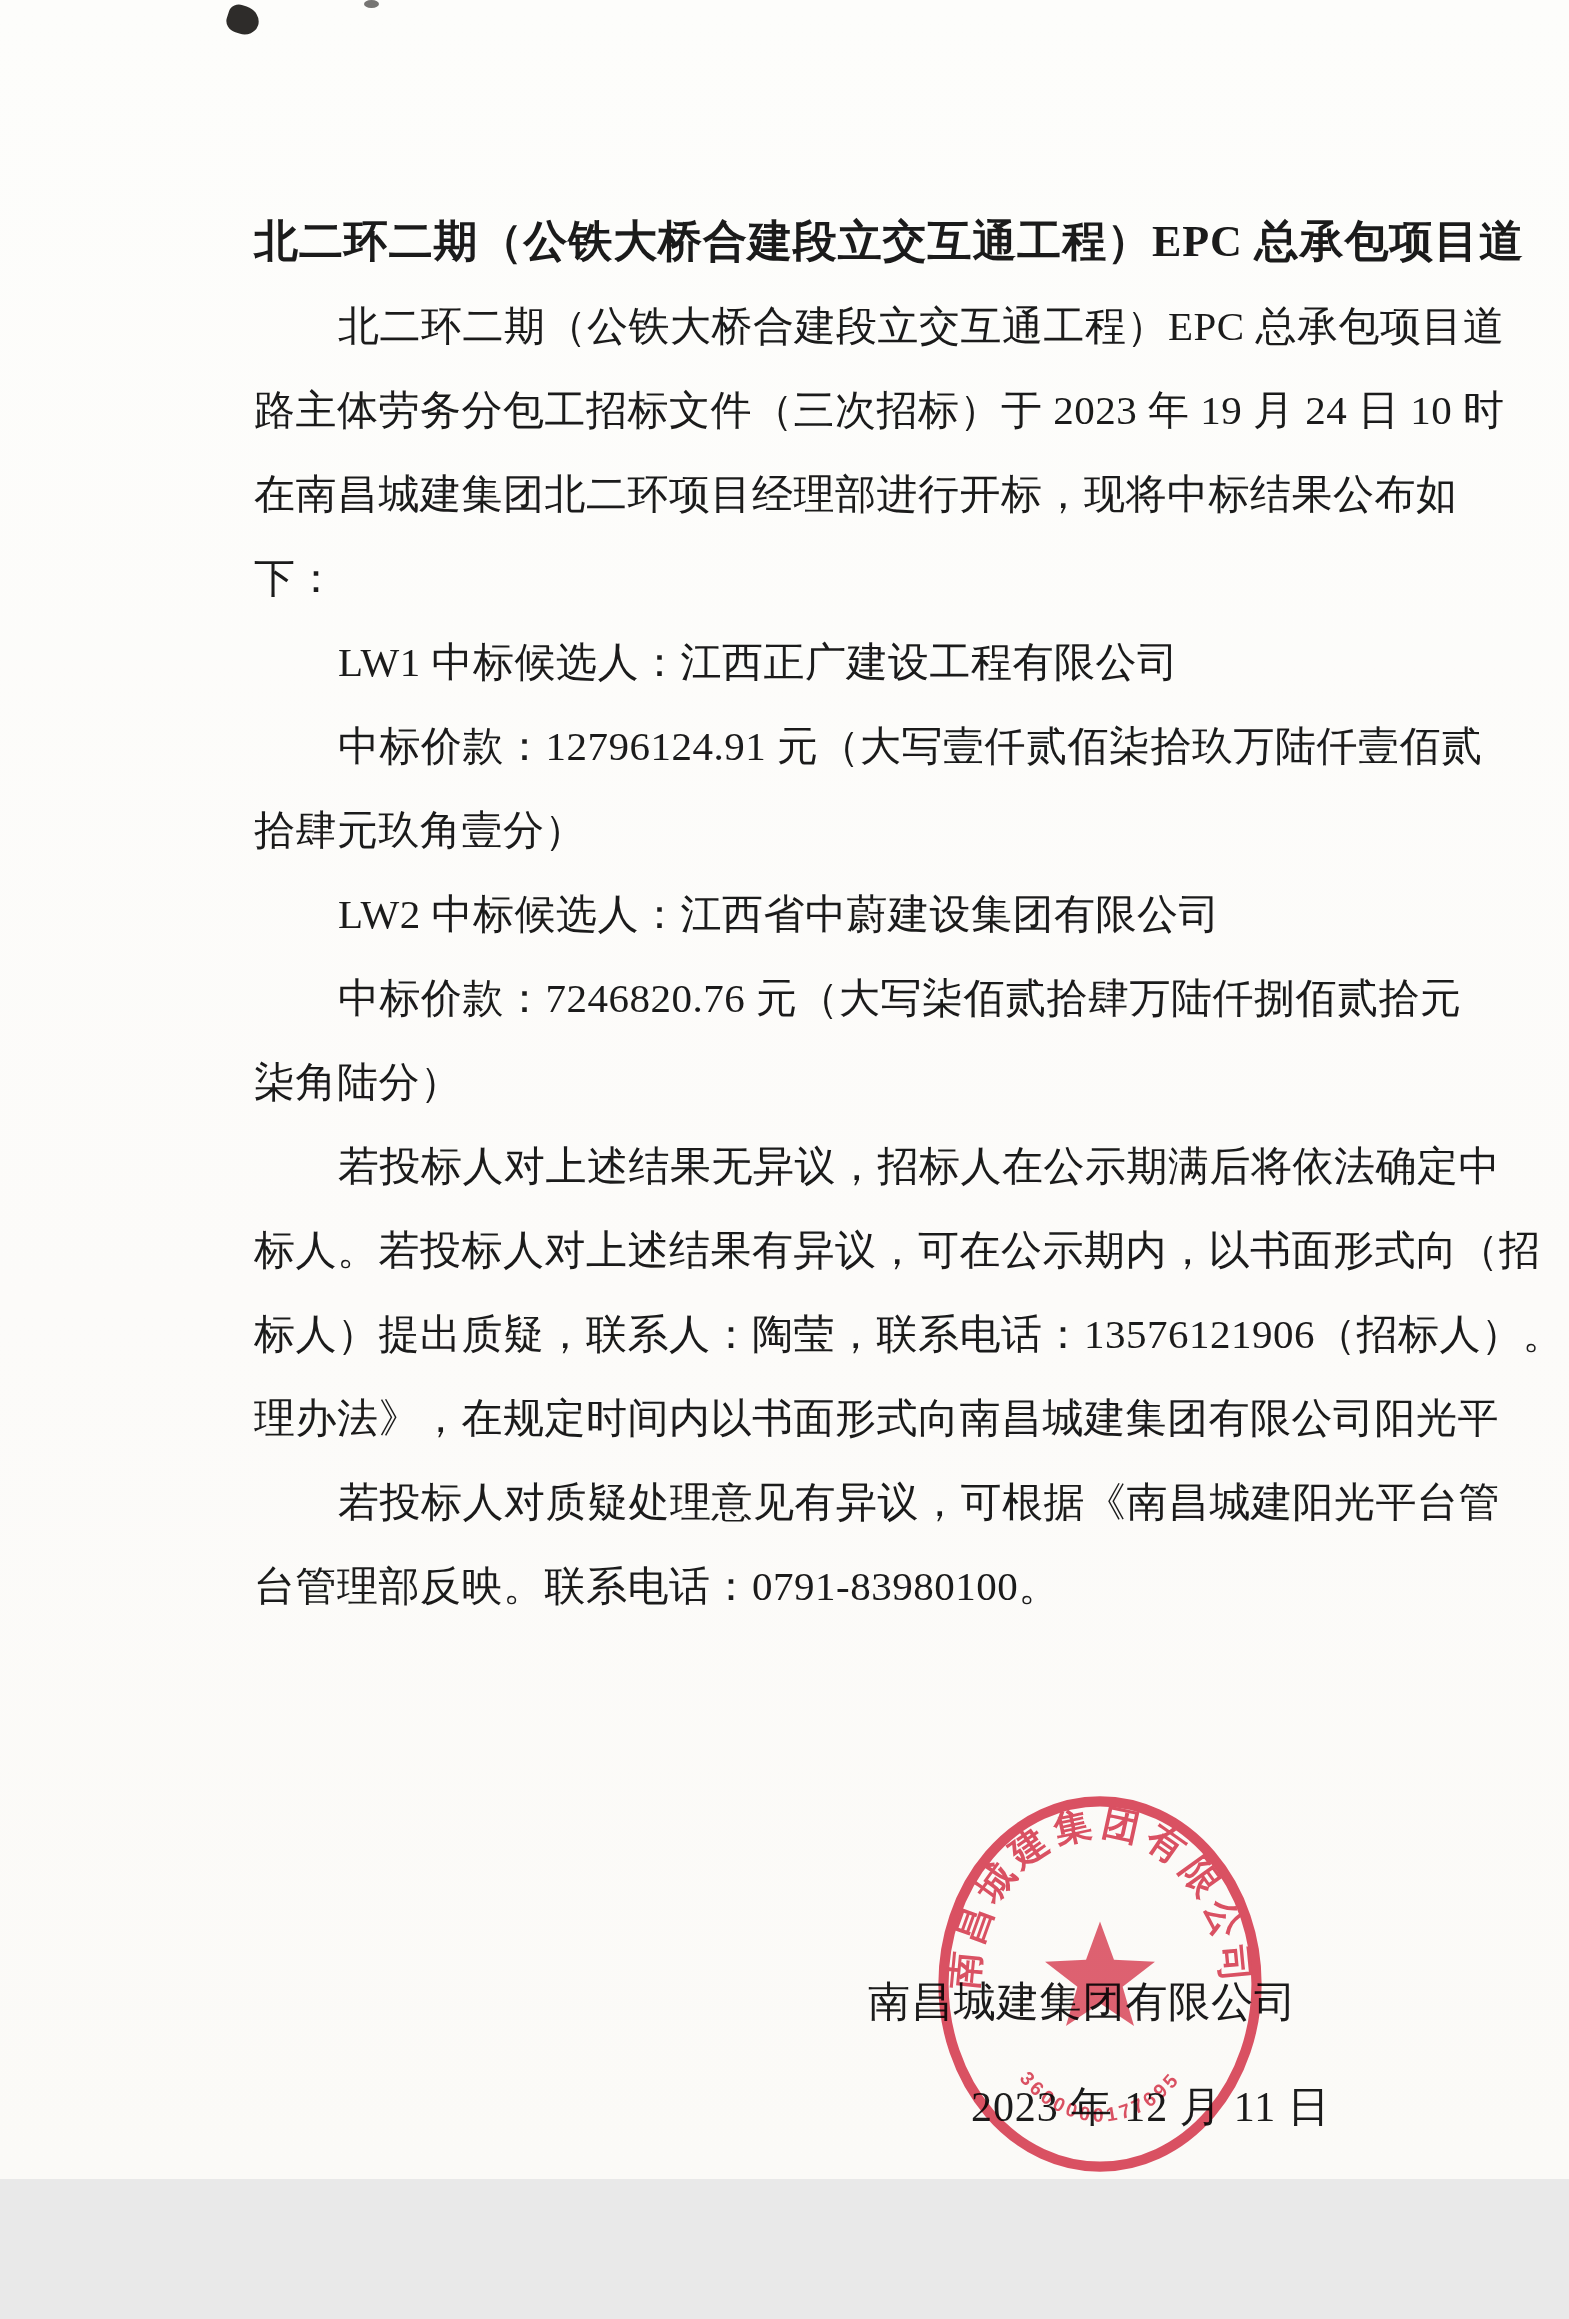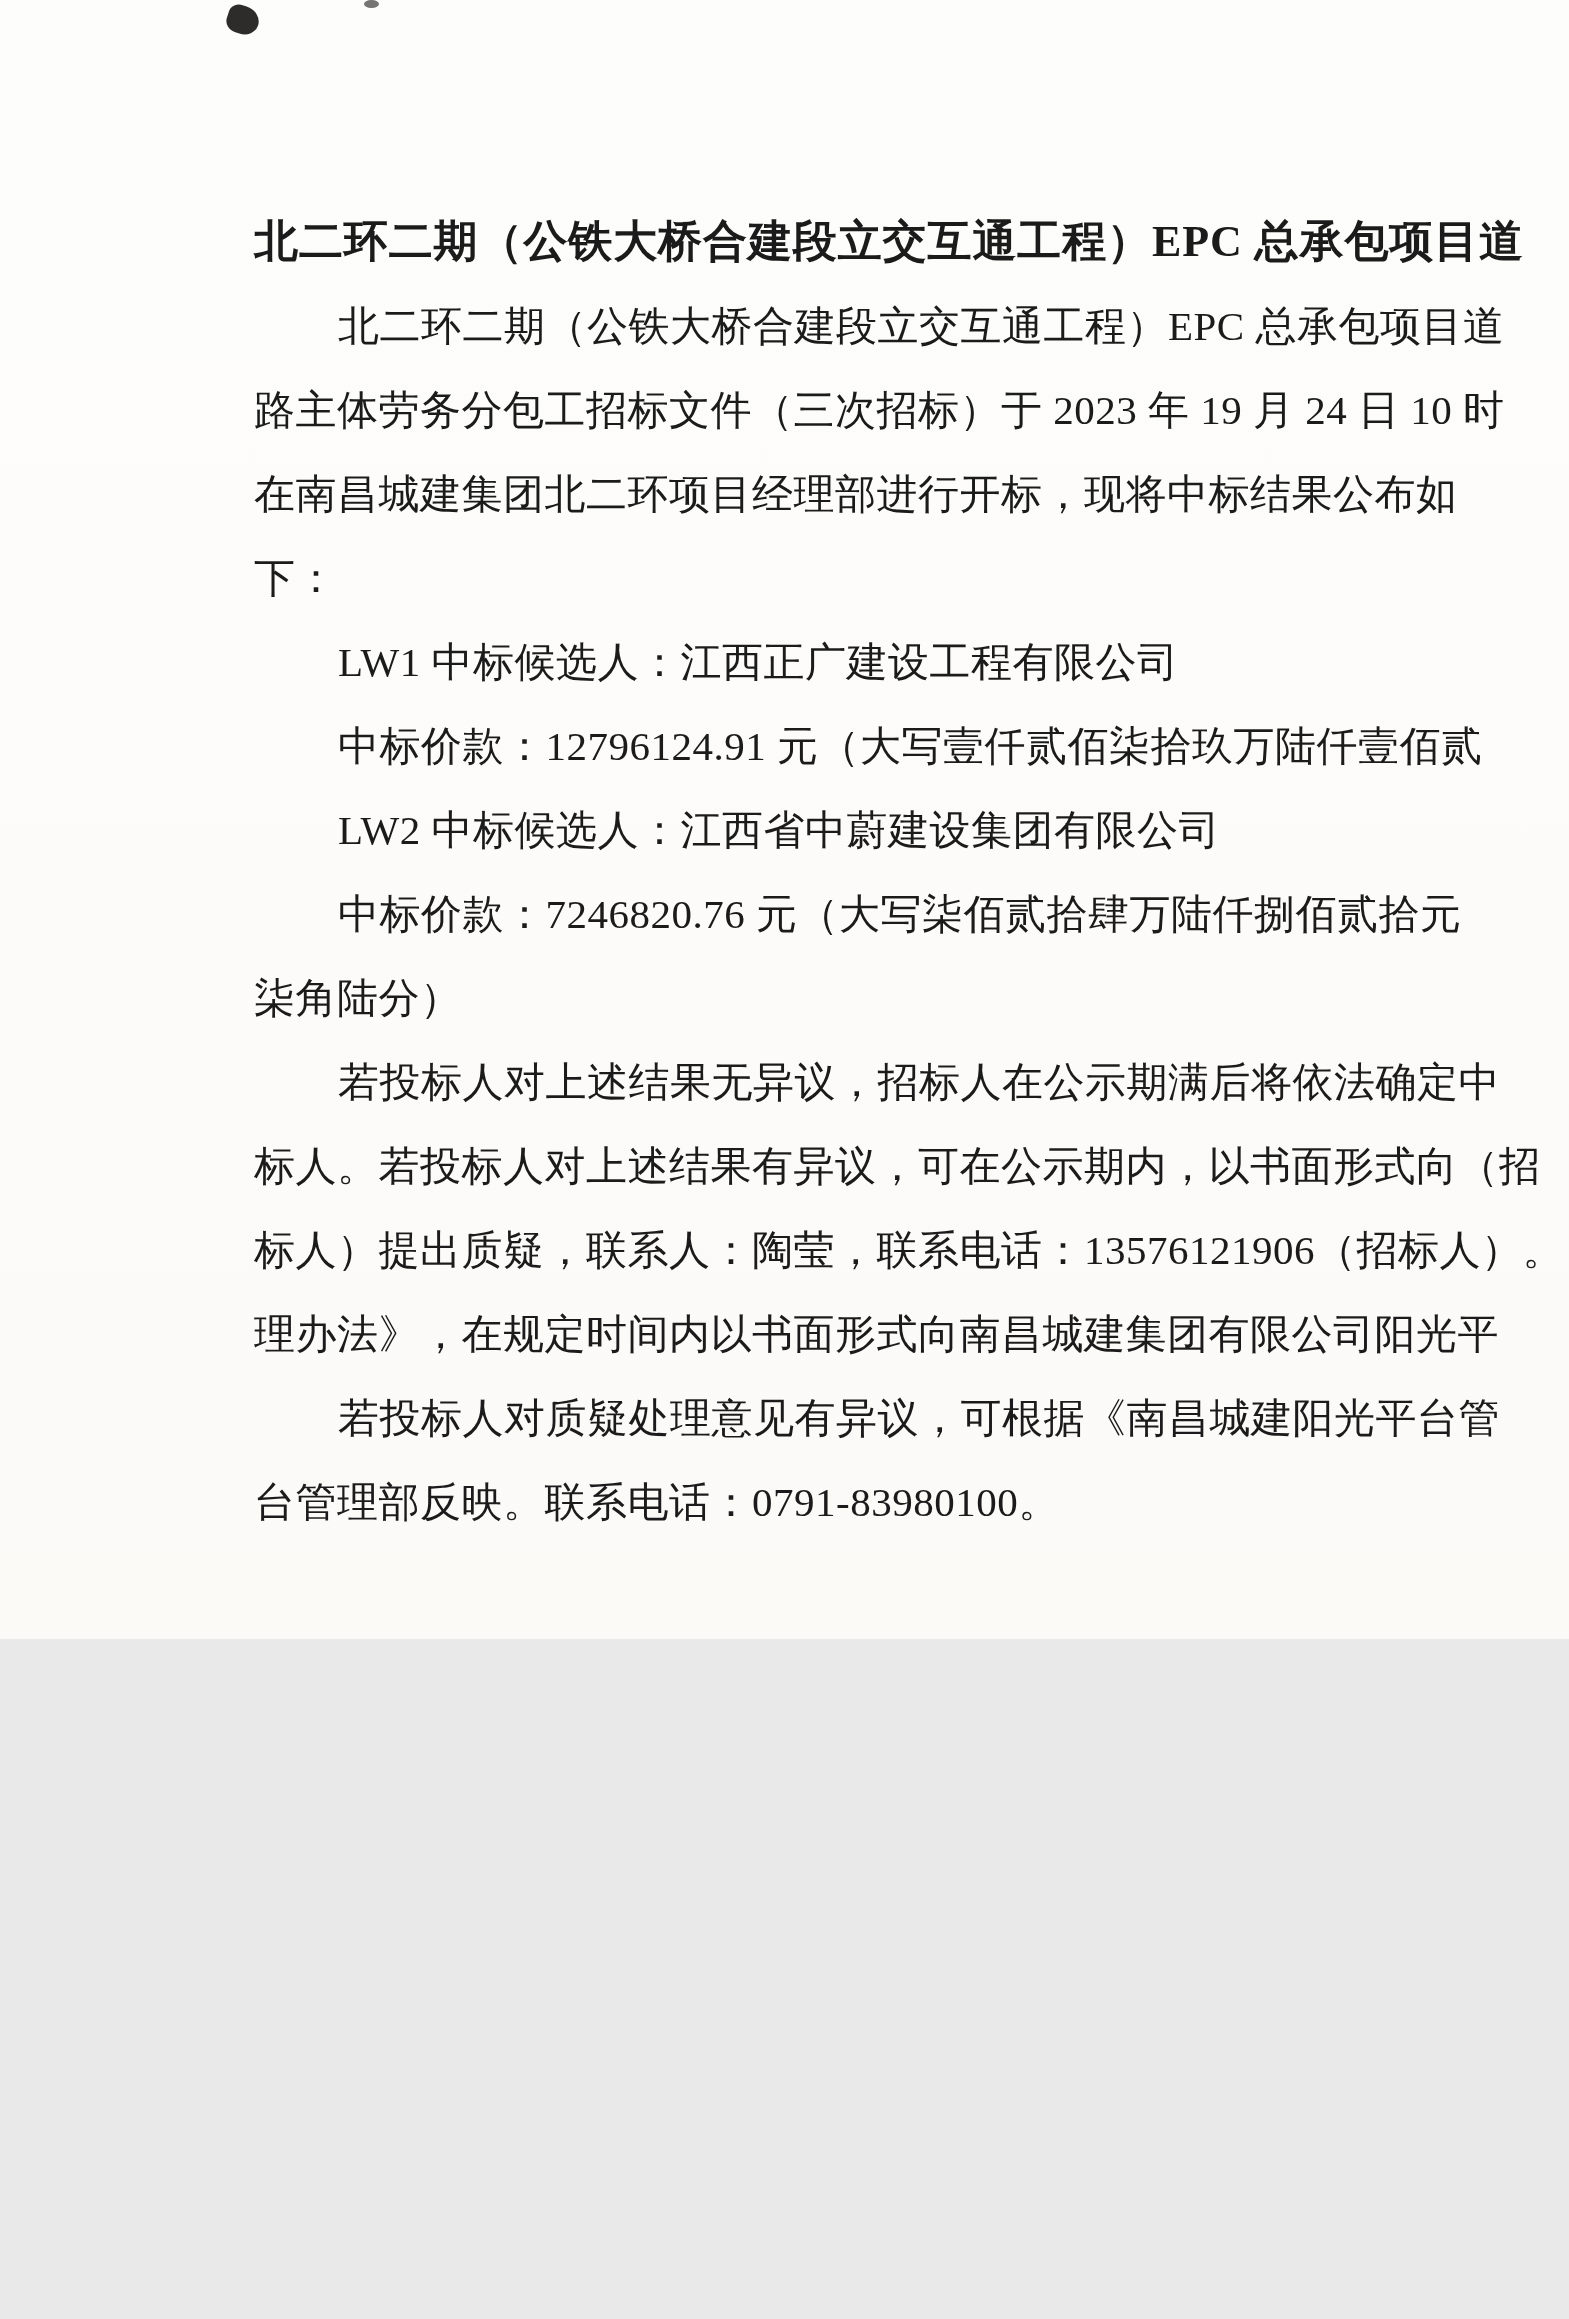--- a/index.html
+++ b/index.html
@@ -1,18 +1,18 @@
 <!DOCTYPE html>
 <html style="font-size:15px"><head>
 <meta charset="utf-8">
 <style>
   html,body{margin:0;padding:0;background:#e9e9e9;}
   .page{
     position:relative;
-    width:1570px;height:1639px;
+    width:1570px;height:2179px;
     margin:0 auto;
     background:linear-gradient(180deg,#fdfdfb 0%,#fcfbf9 60%,#fbfaf7 100%);
     overflow:hidden;
     font-family:"Liberation Serif","DejaVu Serif",serif;
     color:#1b1b1b;
   }
   .content{
     position:absolute;
     left:254px;
     top:200px;
@@ -67,20 +67,21 @@
 
   <div class="content">
     <div class="title-line">北二环二期（公铁大桥合建段立交互通工程）EPC 总承包项目道</div>
 
     <div class="line indent">北二环二期（公铁大桥合建段立交互通工程）EPC 总承包项目道</div>
     <div class="line">路主体劳务分包工招标文件（三次招标）于 2023 年 19 月 24 日 10 时</div>
     <div class="line">在南昌城建集团北二环项目经理部进行开标，现将中标结果公布如</div>
     <div class="line">下：</div>
     <div class="line indent">LW1 中标候选人：江西正广建设工程有限公司</div>
     <div class="line indent">中标价款：12796124.91 元（大写壹仟贰佰柒拾玖万陆仟壹佰贰</div>
+    <div class="line">拾肆元玖角壹分）</div>
     <div class="line indent">LW2 中标候选人：江西省中蔚建设集团有限公司</div>
     <div class="line indent">中标价款：7246820.76 元（大写柒佰贰拾肆万陆仟捌佰贰拾元</div>
     <div class="line">柒角陆分）</div>
     <div class="line indent">若投标人对上述结果无异议，招标人在公示期满后将依法确定中</div>
     <div class="line">标人。若投标人对上述结果有异议，可在公示期内，以书面形式向（招</div>
     <div class="line">标人）提出质疑，联系人：陶莹，联系电话：13576121906（招标人）。</div>
     <div class="line">理办法》，在规定时间内以书面形式向南昌城建集团有限公司阳光平</div>
     <div class="line indent">若投标人对质疑处理意见有异议，可根据《南昌城建阳光平台管</div>
     <div class="line">台管理部反映。联系电话：0791-83980100。</div>
   </div>

